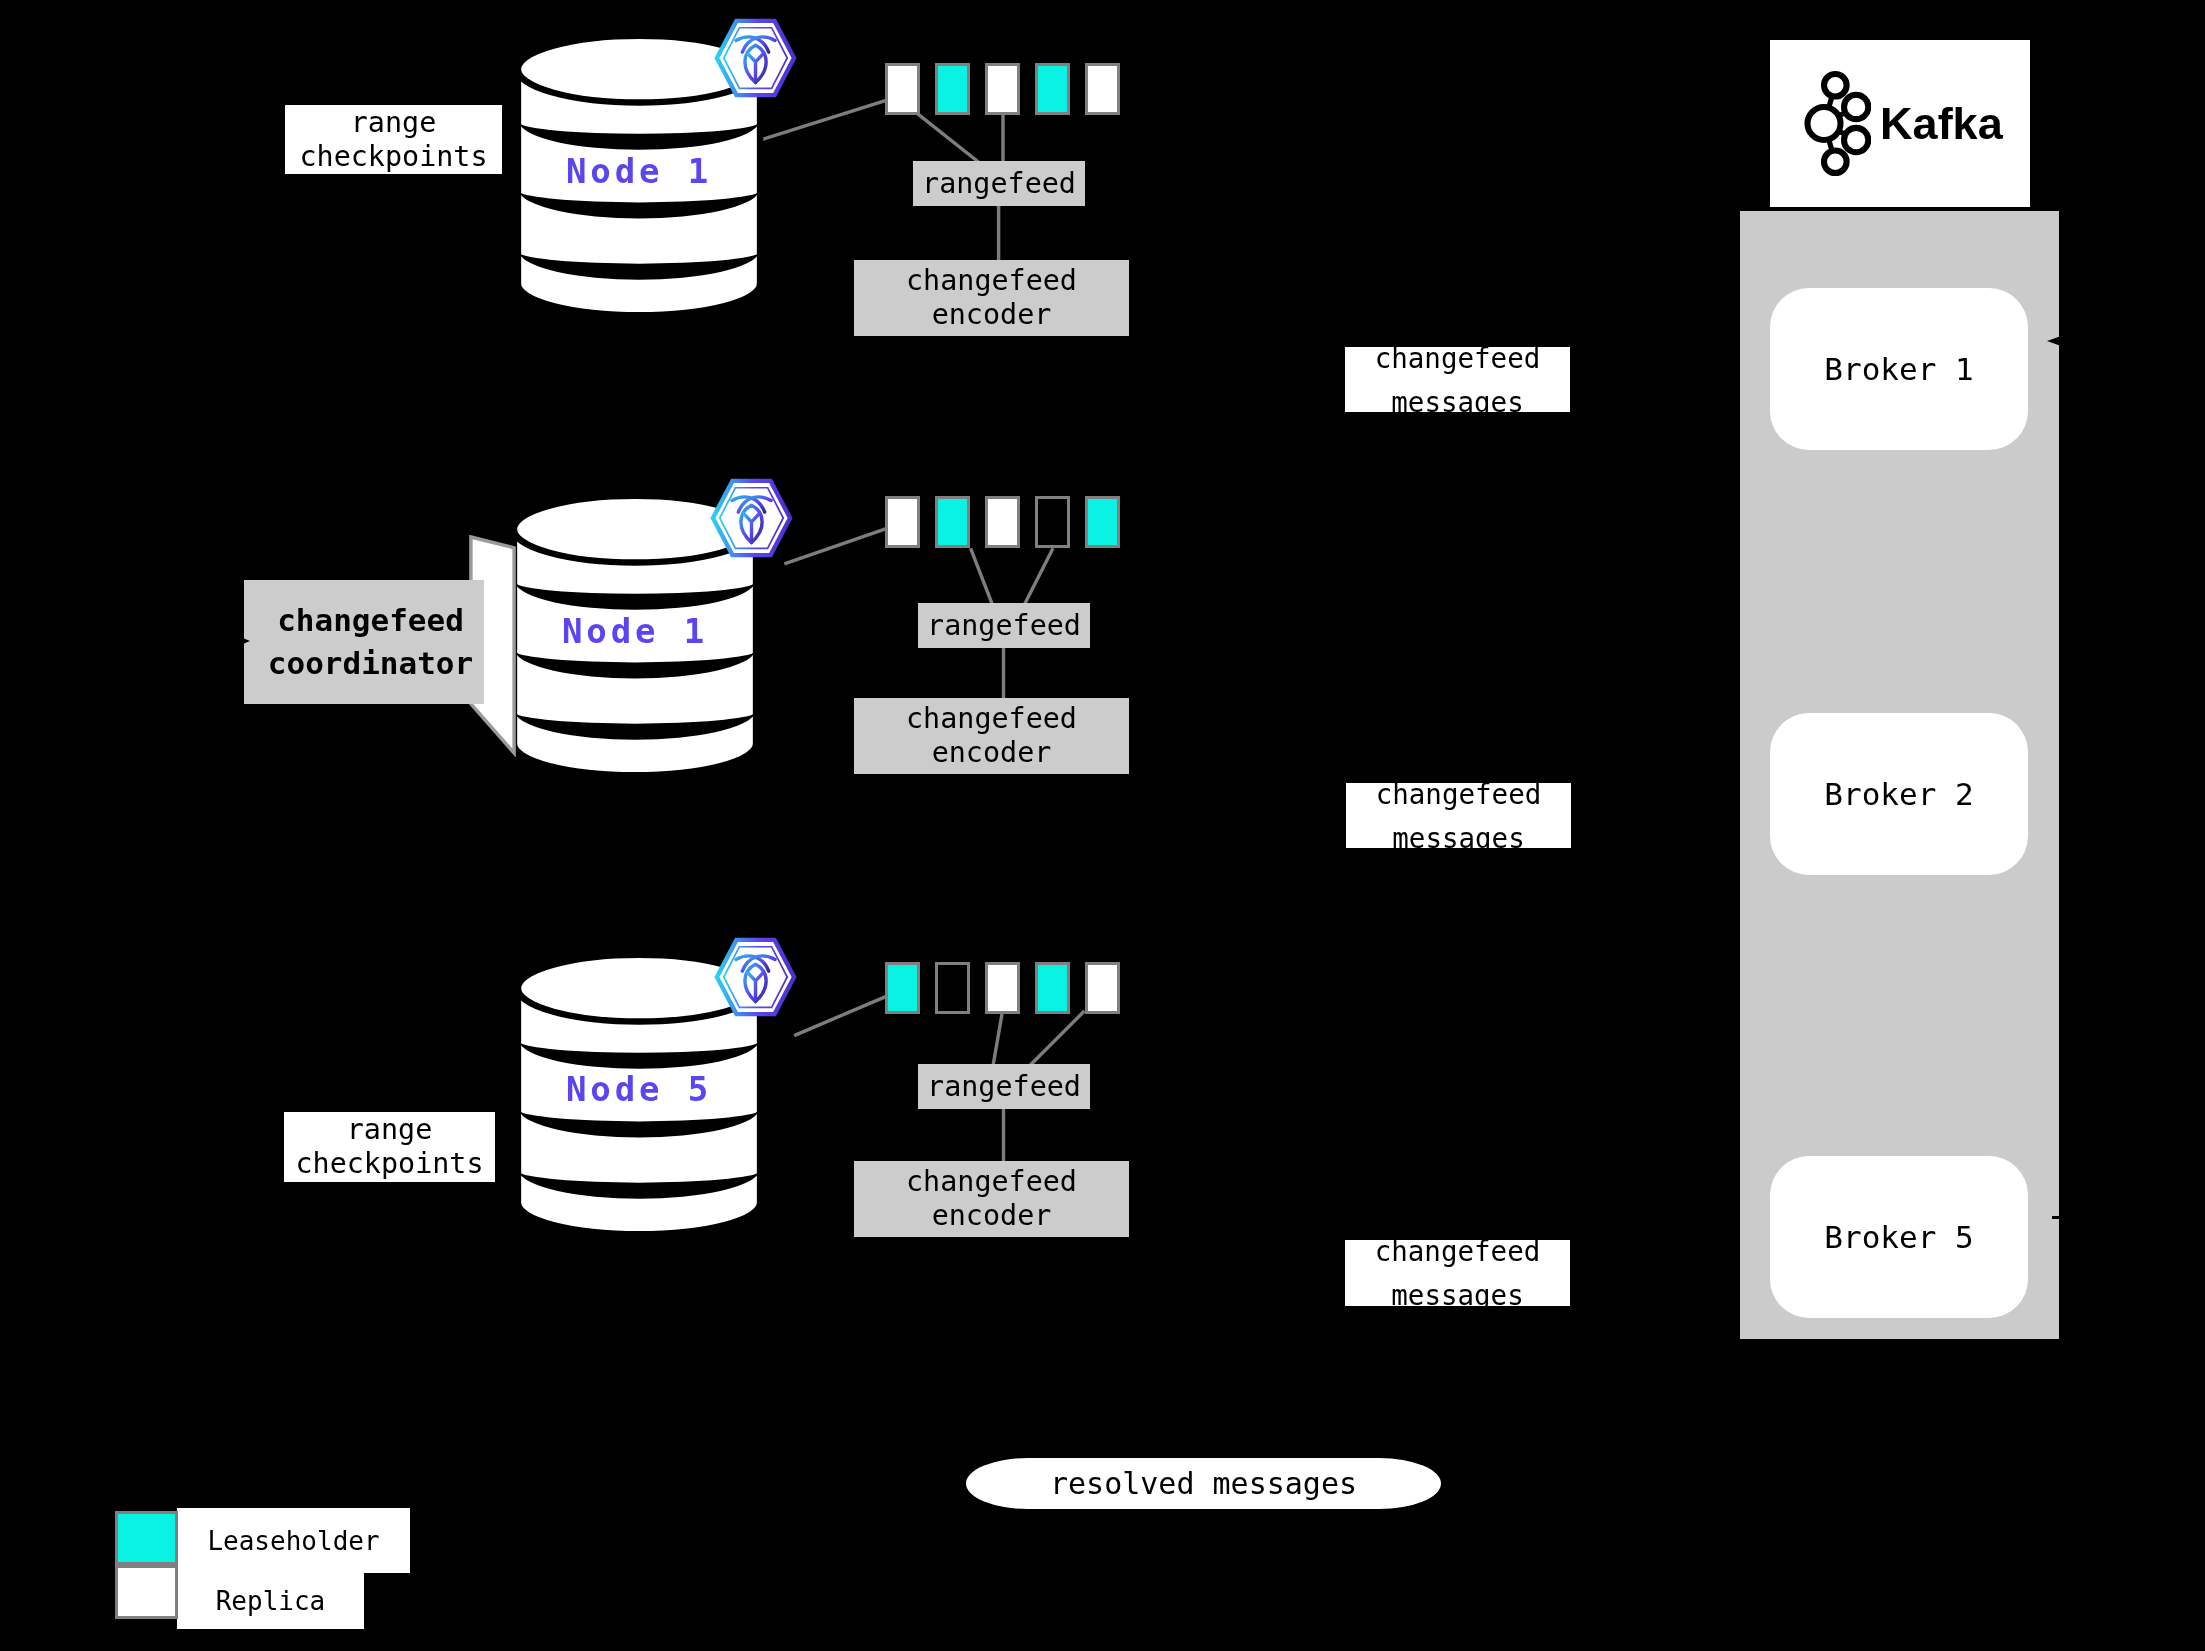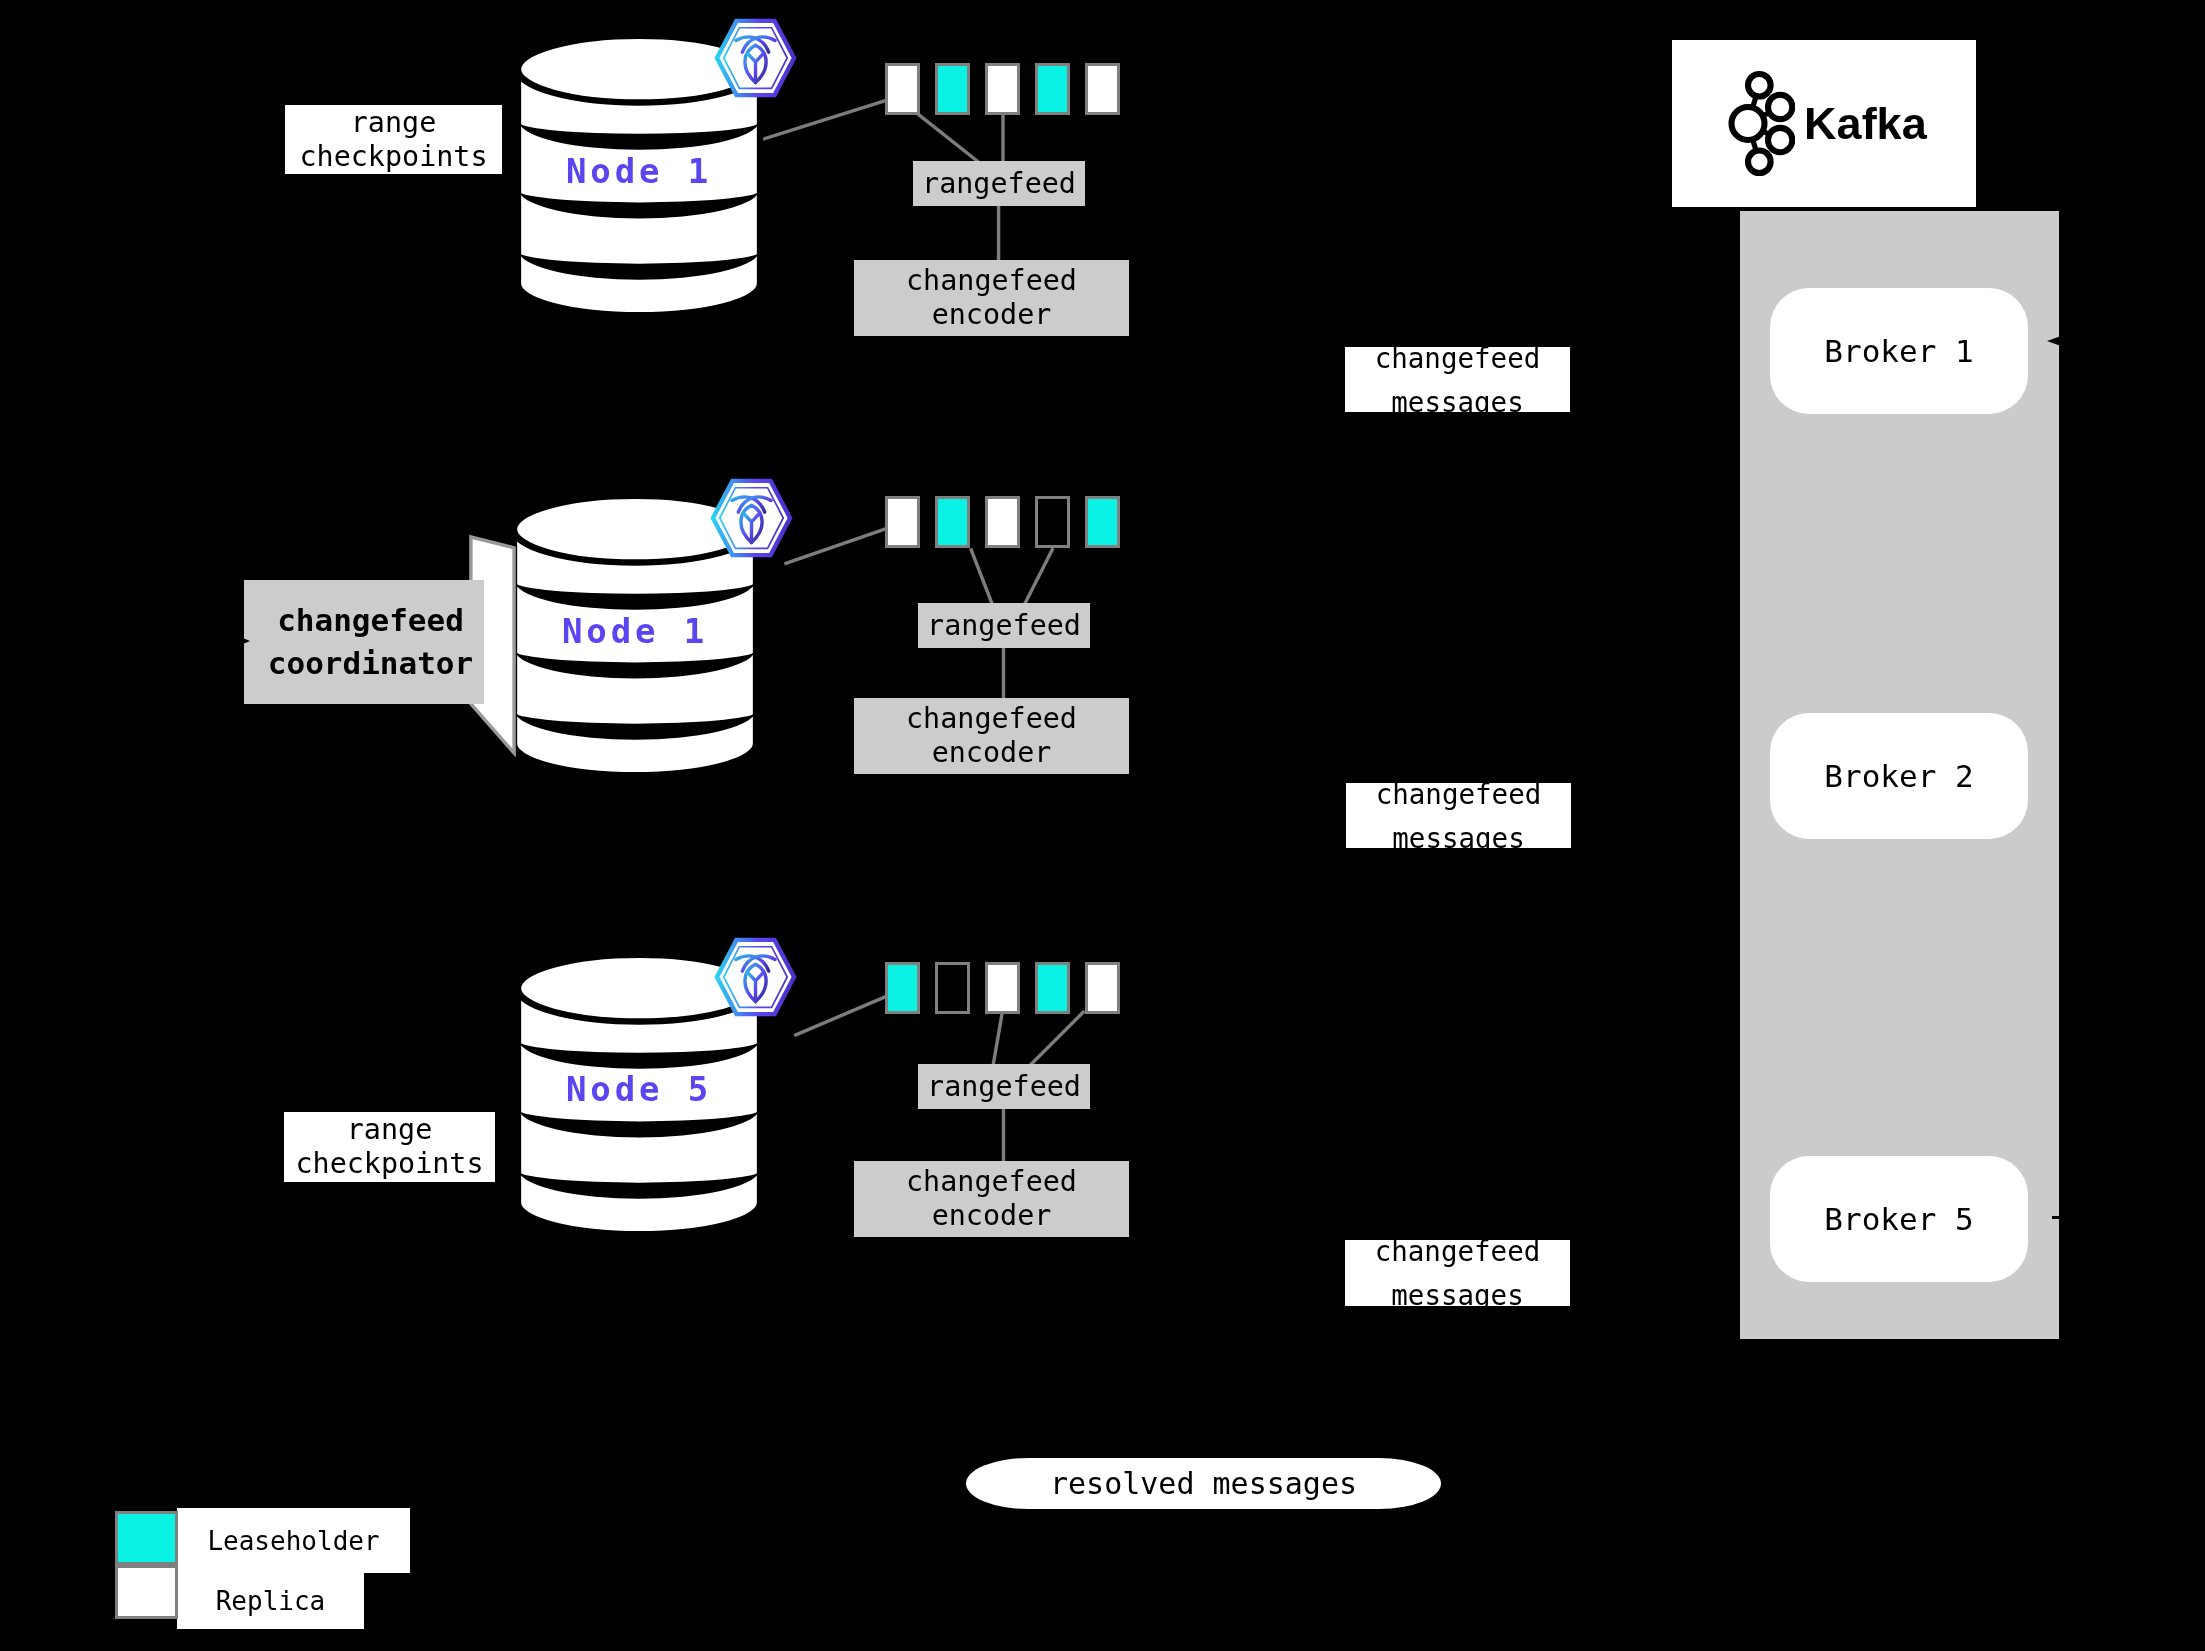--- a/index.html
+++ b/index.html
@@ -13,21 +13,21 @@
   .mono58{font-size:28.4px;line-height:34px;}
   .mono56{font-size:27.5px;line-height:44px;}
   .mono62{font-size:26px;}
   .boldmono{font-weight:bold;padding-left:13px;}
   .node-label{color:#5a45f0;font-weight:bold;font-size:34px;letter-spacing:3.9px;text-align:center;z-index:6;}
   .range-cell{width:35px;height:52px;border:3.4px solid #808080;box-sizing:border-box;z-index:4;}
   .sw-leaseholder{background:#0af2e4;}
   .sw-replica{background:#ffffff;}
   .sw-empty{background:#000000;}
   .legend-sq{width:63px;height:54px;border:3.9px solid #808080;box-sizing:border-box;z-index:4;}
-  .broker{background:#ffffff;width:258px;height:126px;border-radius:39px;display:flex;
+  .broker{background:#ffffff;width:258px;height:162px;border-radius:39px;display:flex;
           align-items:center;justify-content:center;font-size:31px;z-index:4;}
   .pill{background:#ffffff;border-radius:69px / 28.4px;display:flex;align-items:center;justify-content:center;
         font-size:30px;z-index:4;}
   .tri-left{width:0;height:0;border-top:5.4px solid transparent;border-bottom:5.4px solid transparent;
             border-right:14.7px solid #000;z-index:7;}
   .tri-right{width:0;height:0;border-top:5.4px solid transparent;border-bottom:5.4px solid transparent;
              border-left:12.7px solid #000;z-index:7;}
   svg{display:block;}
   .z2{z-index:2}.z3{z-index:3}.z5{z-index:5}
 </style>
@@ -153,21 +153,21 @@
   <div class="abs graybox mono58 z3" style="left:918px;top:1064px;width:172px;height:45px">rangefeed</div>
   <div class="abs graybox mono58 z3" style="left:854px;top:1161px;width:275px;height:76px">changefeed encoder</div>
   <div class="abs whitebox mono58 z3" style="left:284px;top:1112px;width:211px;height:70px">range checkpoints</div>
 
   <div class="abs whitebox mono56 z3" style="left:1345px;top:347px;width:225px;height:65px">changefeed messages</div>
   <div class="abs whitebox mono56 z3" style="left:1346px;top:783px;width:225px;height:65px">changefeed messages</div>
   <div class="abs whitebox mono56 z3" style="left:1345px;top:1240px;width:225px;height:66px">changefeed messages</div>
 
   <div class="abs z2" style="left:1740px;top:211px;width:319px;height:1128px;background:#cbcbcb"></div>
 
-  <div class="abs whitebox z3" style="left:1672px;top:40px;width:304px;height:167px;gap:8.8px">
+  <div class="abs whitebox z3" style="left:1770px;top:40px;width:260px;height:167px;gap:8.8px">
     <svg width="74" height="113" viewBox="0 0 170 260">
       <g stroke="#000" stroke-width="12">
         <line x1="88" y1="42" x2="62" y2="130"></line>
         <line x1="62" y1="130" x2="88" y2="218"></line>
         <line x1="62" y1="130" x2="136" y2="92"></line>
         <line x1="62" y1="130" x2="136" y2="168"></line>
       </g>
       <g fill="#fff" stroke="#000" stroke-width="14">
         <circle cx="88" cy="42" r="26"></circle>
         <circle cx="62" cy="130" r="38"></circle>

